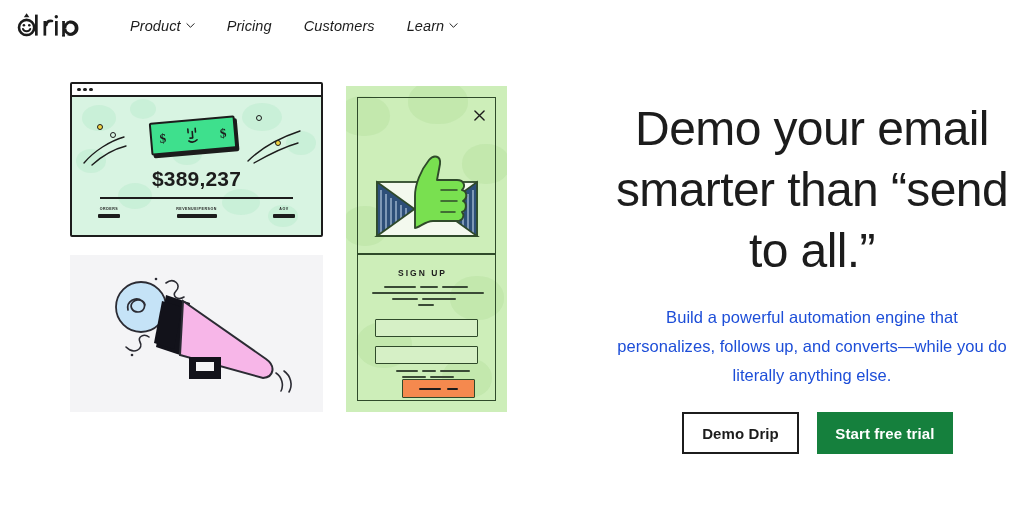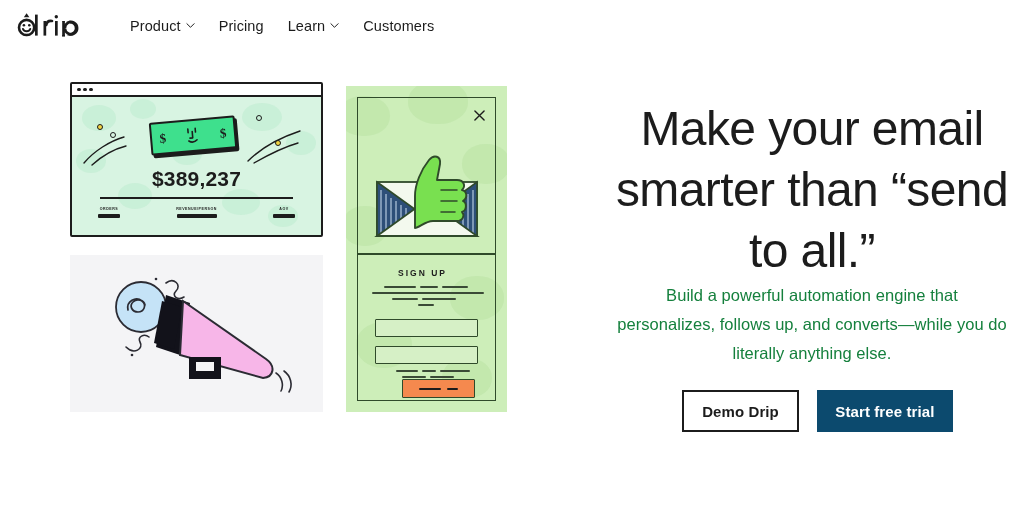--- a/index.html
+++ b/index.html
@@ -12,21 +12,21 @@
   .page { position: relative; width: 1024px; height: 512px; background: #fff; }
 
   
   .nav {
     position: absolute; left: 0; top: 0; width: 1024px; height: 52px;
     display: flex; align-items: center; padding-left: 14px;
   }
   .logo { display: flex; align-items: center; margin-right: 24px; }
   .logo svg { display: block; }
 
-  .nav-items { display: flex; align-items: center; gap: 0px; }
+  .nav-items { display: flex; align-items: center; gap: 8px; font-style: italic; }
   .nav-item {
     display: flex; align-items: center; gap: 5px;
     font-size: 14.5px; color: #1c1c1c; letter-spacing: .1px;
     padding: 6px 12px; cursor: pointer; white-space: nowrap;
   }
   .chev { width: 9px; height: 9px; display: inline-block; position: relative; top: -1px; }
   .chev svg { display: block; }
 
   
   .collage { position: absolute; left: 0; top: 0; width: 600px; height: 512px; }
@@ -129,35 +129,35 @@
   .hero {
     position: absolute; left: 600px; top: 0; width: 424px; height: 512px;
     display: flex; flex-direction: column; align-items: center;
     justify-content: flex-start; padding-top: 98px; text-align: center;
   }
   .headline {
     font-size: 48px; line-height: 61px; color: #1c1c1c;
     font-weight: 400; letter-spacing: -.6px; max-width: 400px;
   }
   .subhead {
-    font-size: 16.5px; line-height: 29px;
-    color: #15803d; max-width: 390px; letter-spacing: .05px;
+    margin-top: 22px; font-size: 16.5px; line-height: 29px;
+    color: #1d4ed8; max-width: 390px; letter-spacing: .05px;
   }
   .cta-row { margin-top: 22px; display: flex; align-items: center; gap: 18px; margin-left: 11px; }
   .btn-outline {
     display: inline-flex; align-items: center; justify-content: center;
     min-width: 116px; height: 42px; padding: 0 18px;
     border: 2px solid #1c1c1c; background: #fff;
     font-size: 15px; font-weight: bold; color: #1c1c1c; cursor: pointer;
     letter-spacing: .1px;
   }
   .btn-solid {
     display: inline-flex; align-items: center; justify-content: center;
     min-width: 136px; height: 42px; padding: 0 18px;
-    border: none; background: #0c4a6e;
+    border: none; background: #15803d;
     font-size: 15px; font-weight: bold; color: #ffffff; cursor: pointer;
     letter-spacing: .1px;
   }
 </style>
 </head>
 <body>
 
 <div class="page">
 
   <nav class="nav">
@@ -197,29 +197,29 @@
         <span class="chev">
           <svg width="9" height="9" viewBox="0 0 10 10">
               <path d="M1 3 L5 7 L9 3" fill="none" stroke="#1c1c1c" stroke-width="1.1" stroke-linecap="round"></path>
             </svg>
         </span>
       </div>
       <div class="nav-item">
         <span>Pricing</span>
       </div>
       <div class="nav-item">
+        <span>Customers</span>
+      </div>
+      <div class="nav-item">
         <span>Learn</span>
         <span class="chev">
           <svg width="9" height="9" viewBox="0 0 10 10">
               <path d="M1 3 L5 7 L9 3" fill="none" stroke="#1c1c1c" stroke-width="1.1" stroke-linecap="round"></path>
             </svg>
         </span>
-      </div>
-      <div class="nav-item">
-        <span>Customers</span>
       </div>
     </div>
   </nav>
 
   <div class="collage">
 
     <div class="browser">
       <div class="browser-bar">
         <span class="dot"></span>
         <span class="dot"></span>
@@ -379,21 +379,21 @@
 
         <div class="orange-btn">
           <i style="width:22px;"></i>
           <i style="width:11px;"></i>
         </div>
       </div>
     </div>
   </div>
 
   <div class="hero">
-    <h1 class="headline">Make your email smarter than “send to all.”</h1>
+    <h1 class="headline">Demo your email smarter than “send to all.”</h1>
     <p class="subhead">Build a powerful automation engine that personalizes, follows up, and converts—while you do literally anything else.</p>
     <div class="cta-row">
       <button class="btn-outline">Demo Drip</button>
       <button class="btn-solid">Start free trial</button>
     </div>
   </div>
 
 </div>
 
 </body></html>

